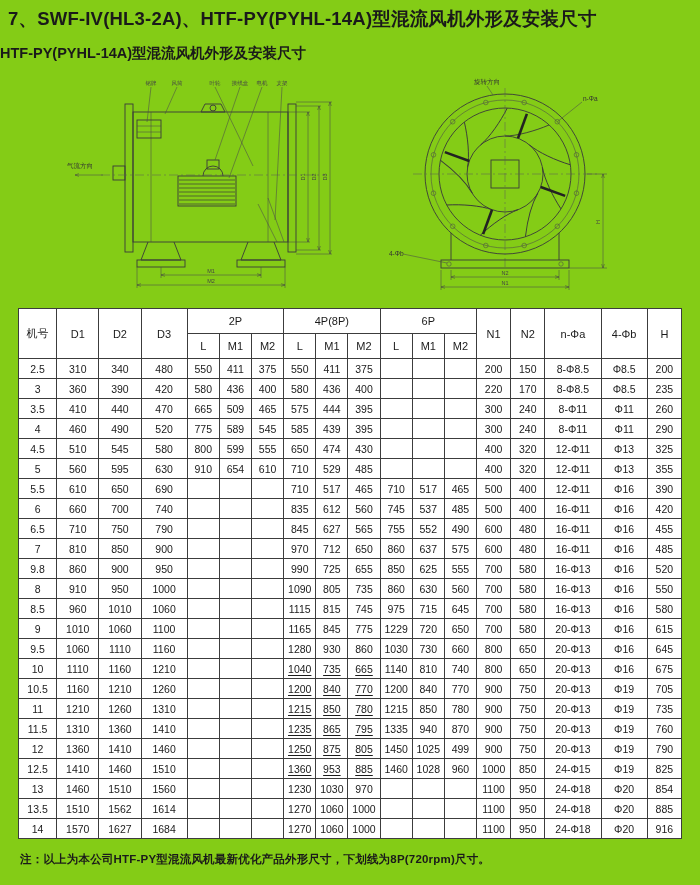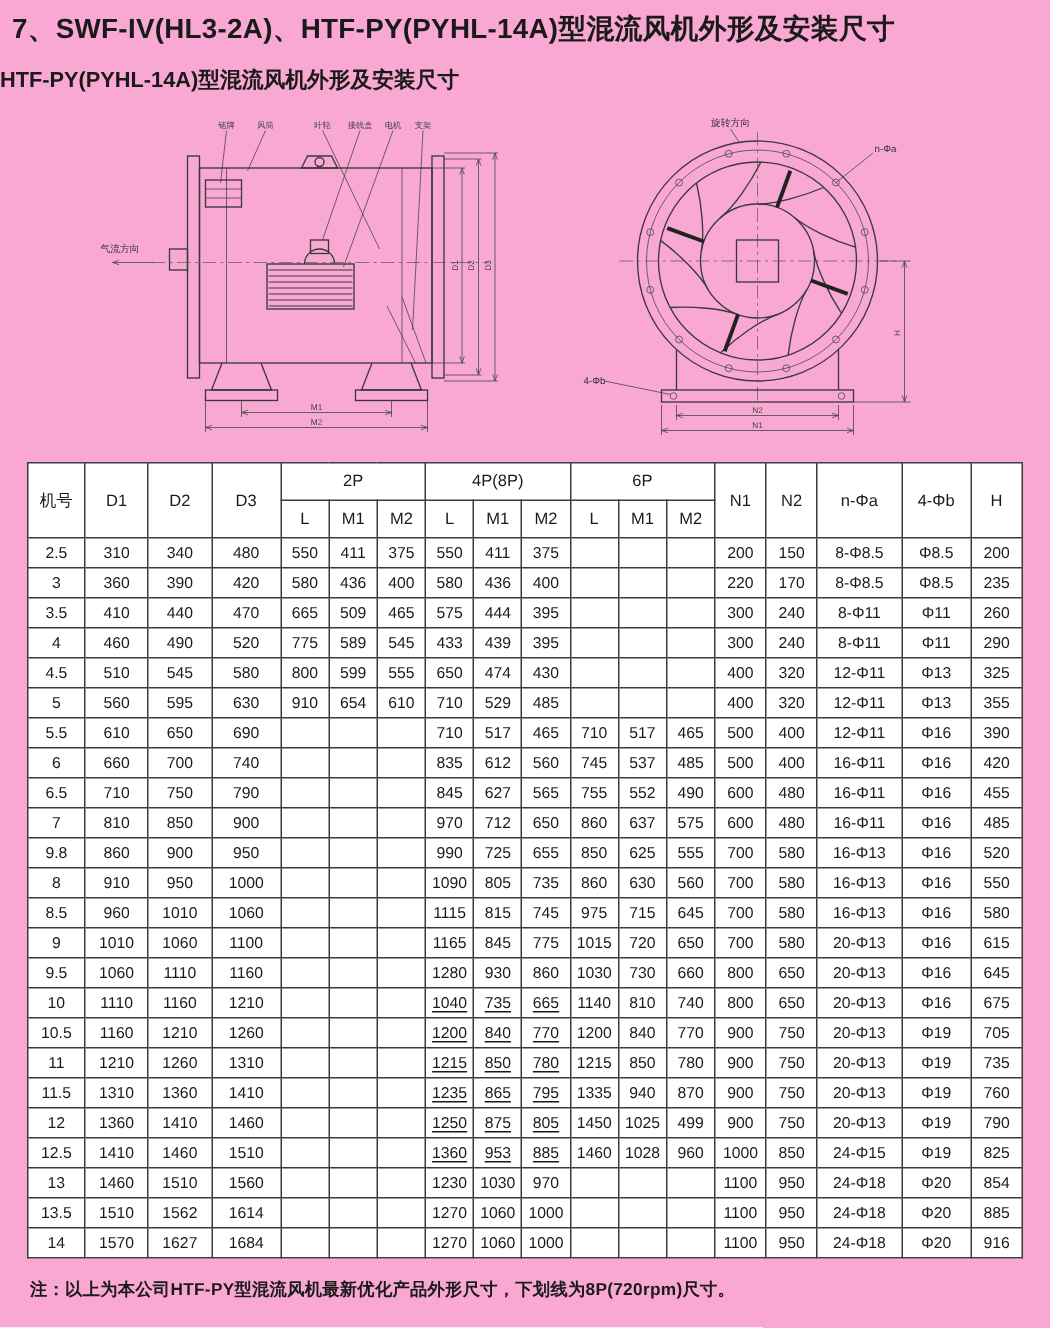--- a/index.html
+++ b/index.html
@@ -1,17 +1,17 @@
 <!DOCTYPE html>
 <html><head>
 <meta charset="utf-8">
 <style>
   html,body{margin:0;padding:0;background:#fff;}
   body{width:700px;height:885px;font-family:"Liberation Sans","DejaVu Sans",sans-serif;color:#1a1a1a;}
-  .page{position:relative;width:700px;height:885px;overflow:hidden;background:#f9a8d4;}
+  .page{position:relative;width:700px;height:885px;overflow:hidden;background:#84cc16;}
   .title{position:absolute;top:6px;left:8px;width:688px;font-size:18.5px;font-weight:bold;white-space:nowrap;letter-spacing:0.2px;}
   .subtitle{position:absolute;top:44px;left:0;width:660px;text-align:left;font-size:14.5px;font-weight:bold;}
   .drawings{position:absolute;top:74px;left:0;width:700px;height:226px;display:flex;justify-content:center;gap:24px;}
   svg{display:block;}
   .ln{fill:none;stroke:#3a3a3a;stroke-width:0.9;}
   .thin{fill:none;stroke:#4a4a4a;stroke-width:0.55;}
   .cl{fill:none;stroke:#5a5a5a;stroke-width:0.5;stroke-dasharray:9 3 2 3;}
   .dim{fill:none;stroke:#4a4a4a;stroke-width:0.55;}
   .hatch{fill:none;stroke:#3a3a3a;stroke-width:0.7;}
   text.d{font-size:6.5px;fill:#333;font-family:"Liberation Sans","DejaVu Sans",sans-serif;}
@@ -310,21 +310,21 @@
           <td>260</td>
         </tr>
         <tr>
           <td>4</td>
           <td>460</td>
           <td>490</td>
           <td>520</td>
           <td>775</td>
           <td>589</td>
           <td>545</td>
-          <td>433</td>
+          <td>585</td>
           <td>439</td>
           <td>395</td>
           <td></td>
           <td></td>
           <td></td>
           <td>300</td>
           <td>240</td>
           <td>8-Φ11</td>
           <td>Φ11</td>
           <td>290</td>
@@ -513,21 +513,21 @@
           <td>9</td>
           <td>1010</td>
           <td>1060</td>
           <td>1100</td>
           <td></td>
           <td></td>
           <td></td>
           <td>1165</td>
           <td>845</td>
           <td>775</td>
-          <td>1015</td>
+          <td>1229</td>
           <td>720</td>
           <td>650</td>
           <td>700</td>
           <td>580</td>
           <td>20-Φ13</td>
           <td>Φ16</td>
           <td>615</td>
         </tr>
         <tr>
           <td>9.5</td>

